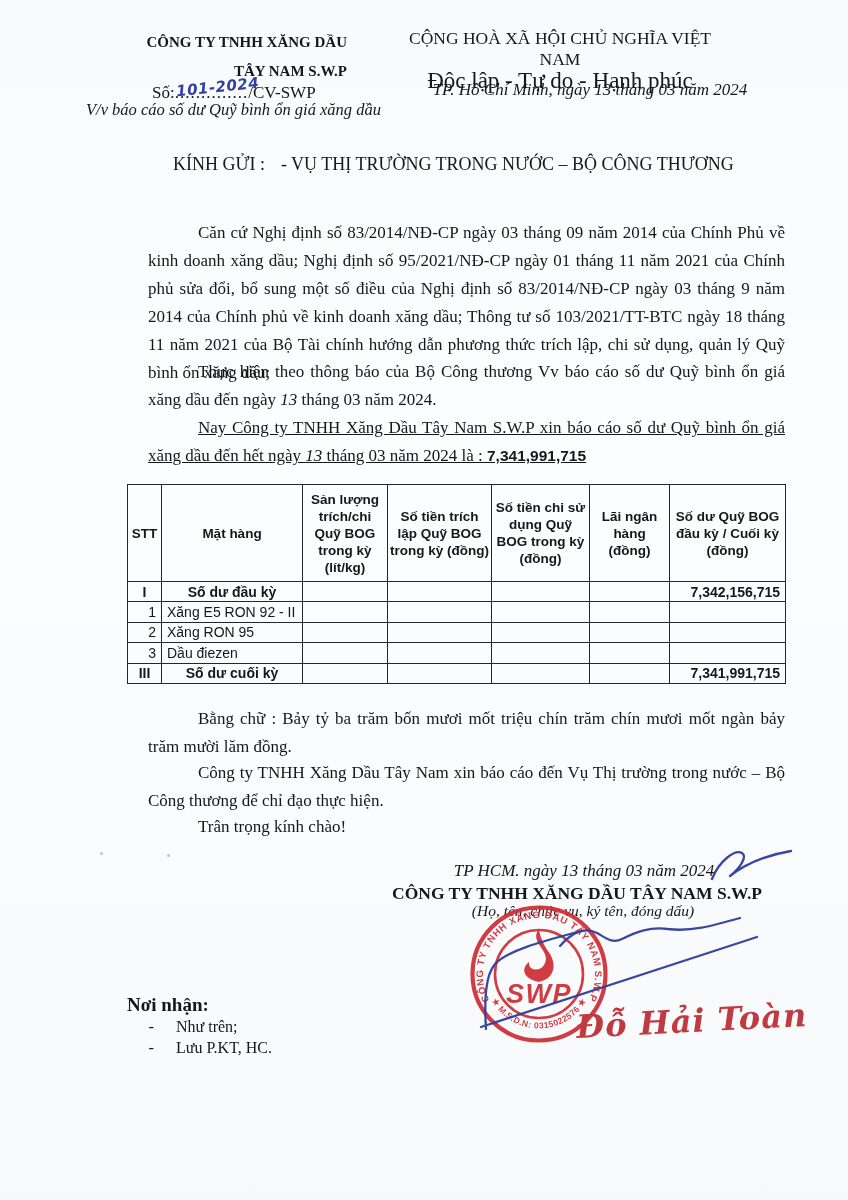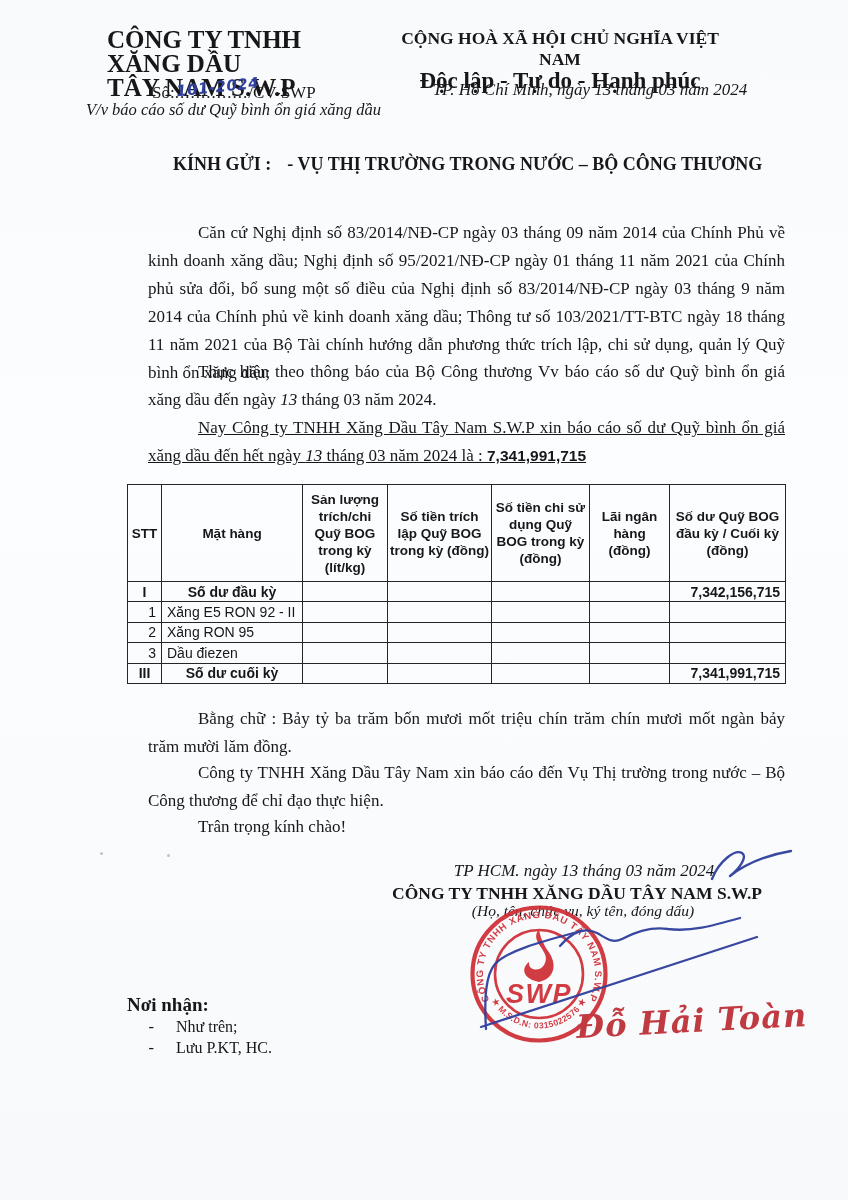--- a/index.html
+++ b/index.html
@@ -4,35 +4,35 @@
 <style>
   html,body{margin:0;padding:0;background:#e9eaee;}
   .sheet{
     position:relative;width:848px;height:1200px;margin:0 auto;overflow:hidden;
     background:linear-gradient(180deg,#f9fafc 0%,#fcfdfe 38%,#f8f9fb 100%);
     font-family:"Liberation Serif",serif;color:#17171a;
   }
   .abs{position:absolute;}
   .i{font-style:italic;}
 
-  .hdr-left{left:107px;top:28px;width:240px;font-size:25px;font-weight:bold;line-height:24px;text-align:left;}
-  .hdr-right{left:393px;top:28px;width:334px;text-align:center;font-weight:bold;}
+  .hdr-left{left:107px;top:28px;width:240px;font-size:15px;font-weight:bold;line-height:29px;text-align:right;}
+  .hdr-right{left:393px;top:28px;width:334px;text-align:center;font-weight:normal;}
   .hdr-right .l1{font-size:17.5px;line-height:21px;}
   .hdr-right .l2{font-size:23px;line-height:22px;}
   .ref-line{left:152px;top:83px;font-size:17px;white-space:nowrap;}
   .ref-dots{letter-spacing:1px;}
   .hand-no{
     position:absolute;left:24px;top:-5px;color:#2f3f9e;
     font-family:"DejaVu Sans",sans-serif;font-style:italic;font-weight:bold;
     font-size:15px;transform:rotate(-6deg);letter-spacing:.5px;white-space:nowrap;
   }
   .subject{left:86px;top:100px;font-style:italic;font-size:16.5px;white-space:nowrap;}
   .place-date{left:428px;top:80px;width:324px;text-align:center;font-style:italic;font-size:17px;}
 
-  .kinh{left:173px;top:154px;display:flex;font-weight:bold;font-size:18px;white-space:nowrap;}
+  .kinh{left:173px;top:154px;display:flex;font-weight:normal;font-size:18px;white-space:nowrap;}
   .kinh .gap{width:16px;}
 
   .para{left:128px;width:637px;font-size:17px;line-height:28px;text-align:justify;text-indent:50px;margin-left:20px;}
   .p1{top:219px;}
   .p2{top:358px;}
   .p3{top:414px;text-decoration:underline;}
   .amt{font-family:"Liberation Sans",sans-serif;font-weight:bold;font-size:15.5px;}
 
   table.bog{left:127px;top:484px;position:absolute;border-collapse:collapse;table-layout:fixed;
     width:658px;font-family:"Liberation Sans",sans-serif;background:transparent;}

